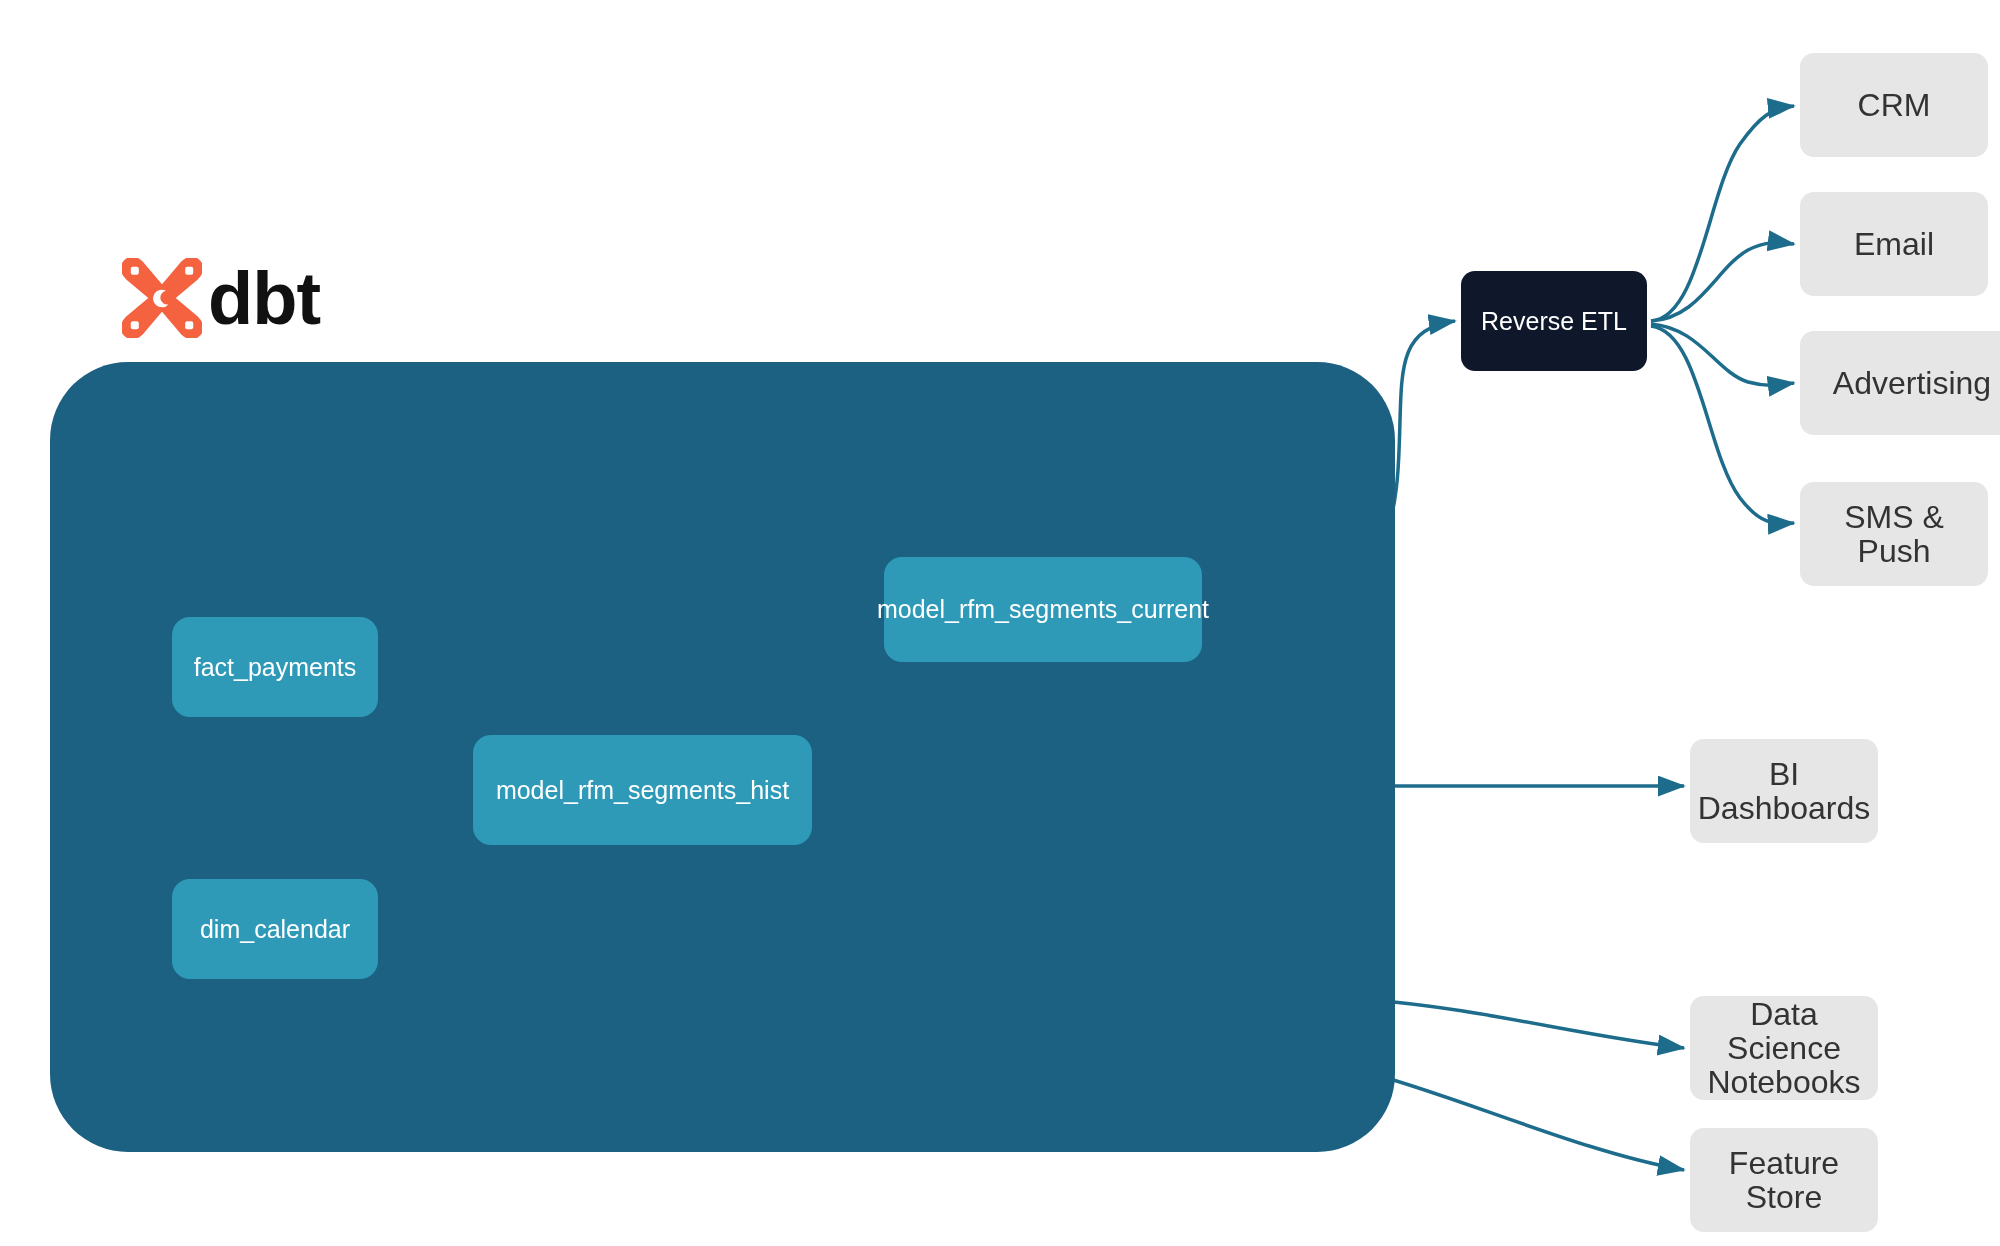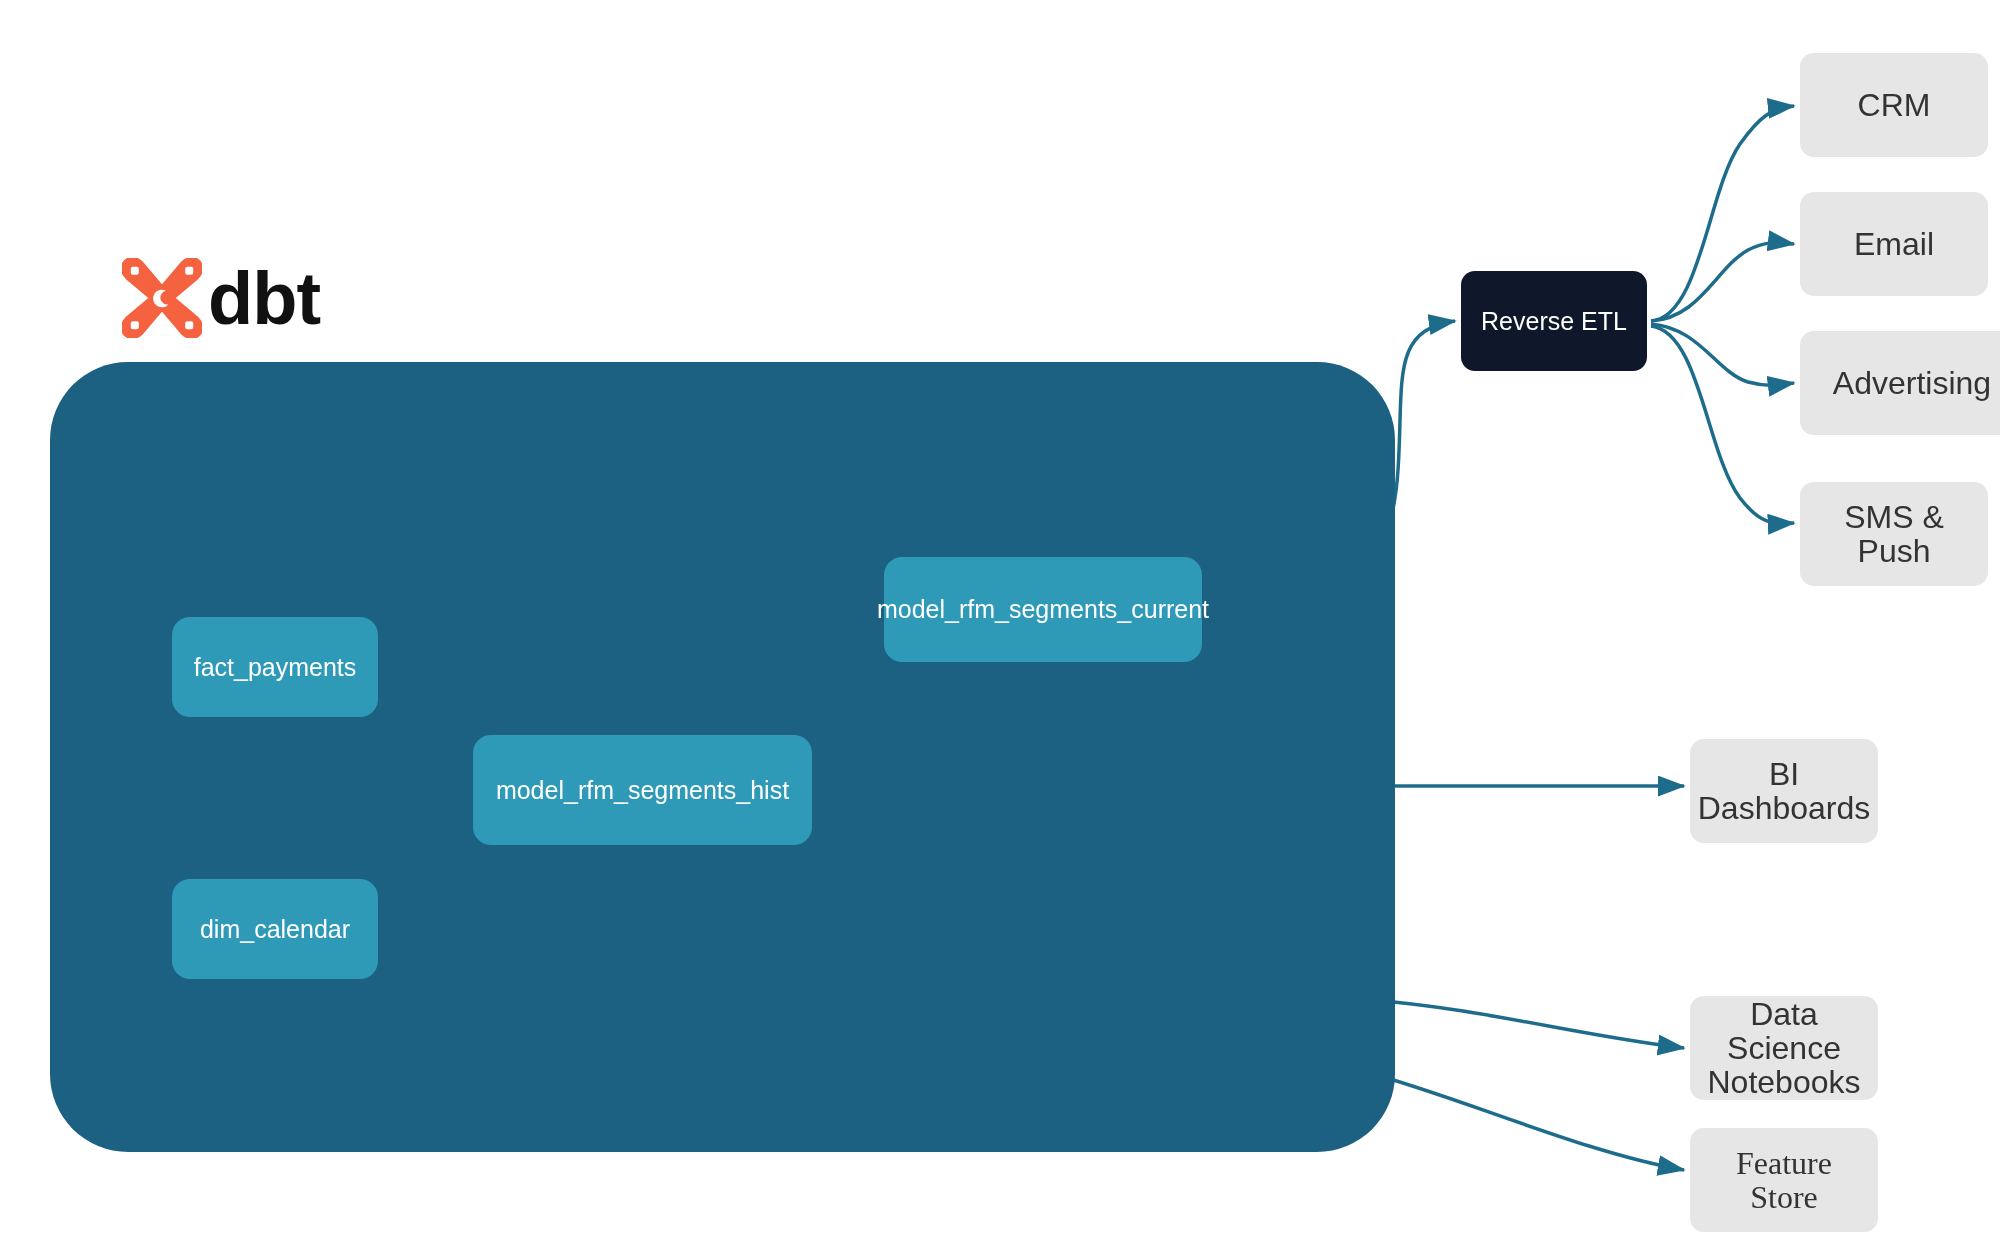--- a/index.html
+++ b/index.html
@@ -53,21 +53,21 @@
     display:flex;align-items:center;justify-content:center;
     text-align:center;color:#333333;font-size:32px;line-height:34px;
     box-sizing:border-box;padding:0 14px;
   }
   #dest-crm{left:1800px;top:53px;width:188px;height:104px;}
   #dest-email{left:1800px;top:192px;width:188px;height:104px;}
   #dest-advertising{left:1800px;top:331px;width:224px;height:104px;}
   #dest-sms-push{left:1800px;top:482px;width:188px;height:104px;}
   #dest-bi-dashboards{left:1690px;top:739px;width:188px;height:104px;}
   #dest-ds-notebooks{left:1690px;top:996px;width:188px;height:104px;}
-  #dest-feature-store{left:1690px;top:1128px;width:188px;height:104px;font-family:Liberation Serif, serif;}
+  #dest-feature-store{left:1690px;top:1128px;width:188px;height:104px;}
 </style>
 </head>
 <body>
 
 <div id="stage">
 
   <svg id="edges" viewBox="0 0 2000 1246" xmlns="http://www.w3.org/2000/svg">
     <defs>
       <marker id="arrow-ext" markerWidth="9" markerHeight="9" refX="7.5" refY="3" orient="auto" markerUnits="strokeWidth">
         <path d="M0,0 L8,3 L0,6 z" fill="#1E6C8C"></path>

